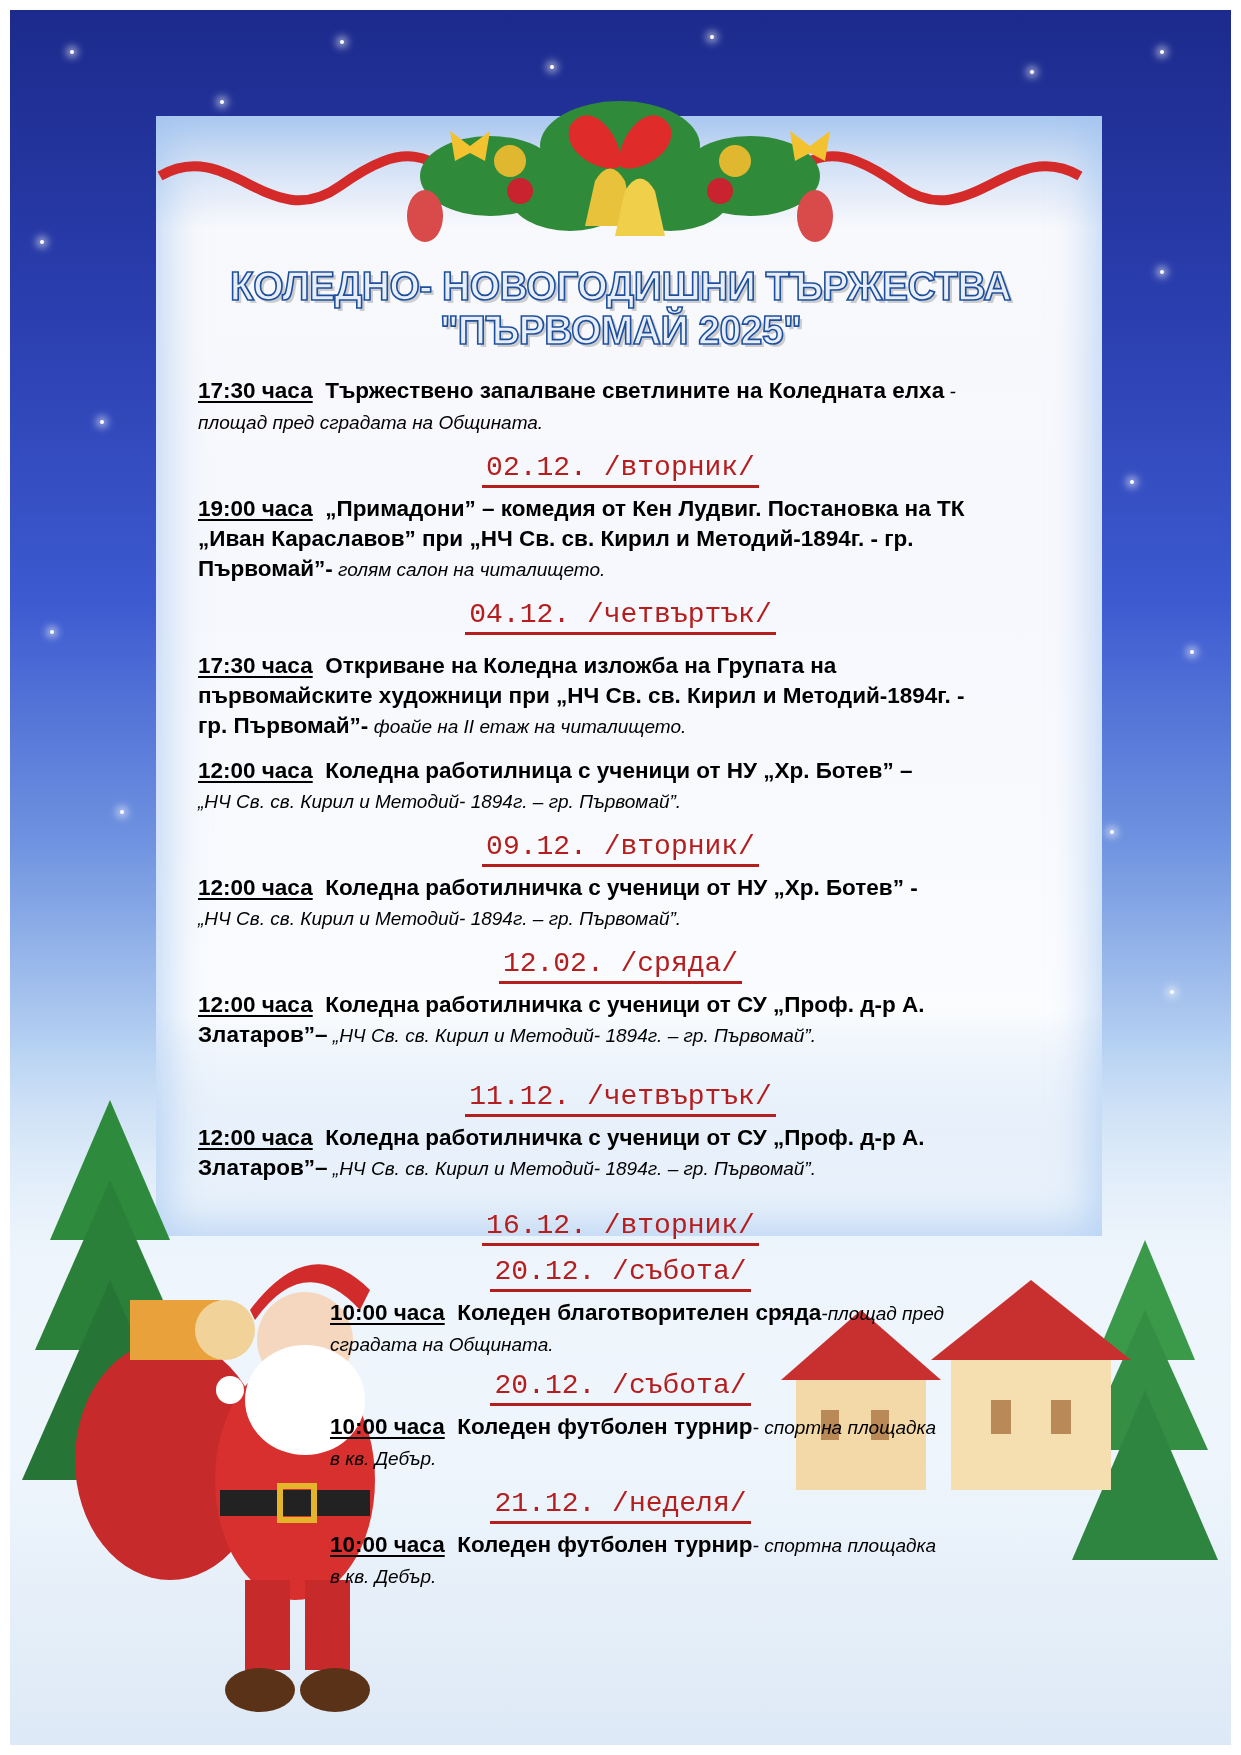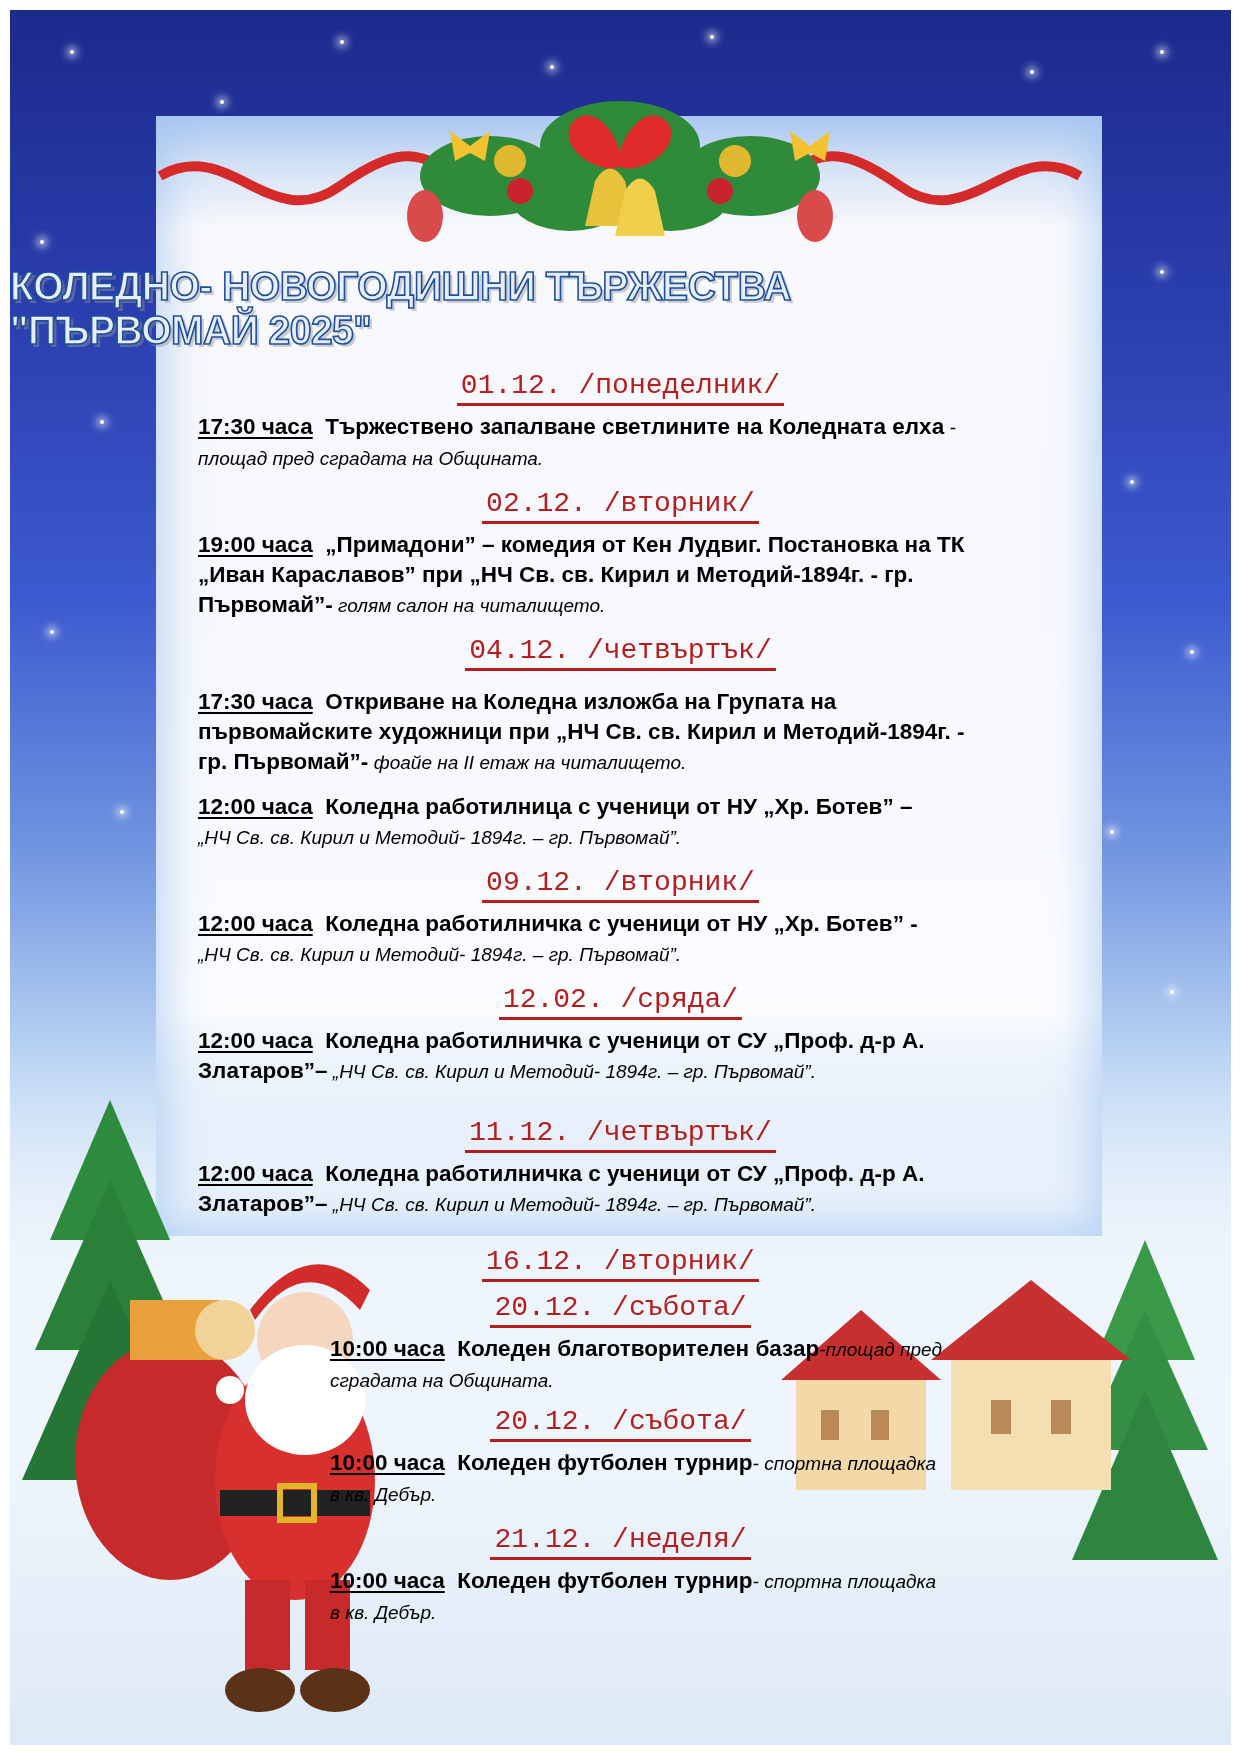--- a/index.html
+++ b/index.html
@@ -7,21 +7,21 @@
   .poster { position:absolute; left:10px; top:10px; width:1221px; height:1735px; overflow:hidden;
     background: linear-gradient(180deg, #1c2a8c 0%, #2b3fb0 18%, #3d5ad0 34%, #6f93e0 48%, #b7d2f2 60%, #e3effa 72%, #f2f7fc 100%); }
   .stars { position:absolute; inset:0; pointer-events:none; }
   .star { position:absolute; width:4px; height:4px; border-radius:50%; background:#fff; box-shadow:0 0 8px 3px rgba(255,255,255,0.8); }
   .panel { position:absolute; left:146px; top:106px; width:946px; height:1120px;
     background: linear-gradient(180deg, rgba(190,215,245,0.95) 0%, rgba(255,255,255,0.97) 10%, rgba(255,255,255,0.95) 80%, rgba(255,255,255,0) 100%);
     box-shadow: inset 0 0 40px 10px rgba(150,190,240,0.6); }
   .snowground { position:absolute; left:0; right:0; bottom:0; height:700px;
     background: linear-gradient(180deg, rgba(255,255,255,0) 0%, rgba(240,246,252,0.8) 30%, #eef5fc 60%, #dde9f6 100%); }
   .garland { position:absolute; left:0; right:0; top:86px; height:170px; }
-  .title { position:absolute; left:0; right:0; top:254px; }
+  .title { position:absolute; left:0; right:0; top:254px; text-align:center; }
   .title div { font-family:"Liberation Sans", sans-serif; font-weight:bold; font-size:39px; line-height:44px;
     color:#e8eef8; -webkit-text-stroke:1.6px #1e4f9c; text-shadow:3px 3px 0 rgba(150,150,150,0.45); letter-spacing:-0.5px; transform:scaleY(1.05); }
   .events { position:absolute; left:0; right:0; top:360px; }
   .event { position:relative; }
   .date { display:table; margin:0 auto; font-family:"Liberation Mono", monospace; color:#b41e1e; font-size:28px; line-height:32px;
     border-bottom:3px solid #b41e1e; padding:0 4px 1px 4px; }
   .desc { font-weight:bold; font-size:22.5px; line-height:30px; color:#000; }
   .time { text-decoration:underline; text-underline-offset:3px; }
   .loc { font-weight:normal; font-style:italic; font-family:"Liberation Sans", sans-serif; font-size:19px; }
   .santa { position:absolute; left:60px; top:1240px; width:330px; height:470px; }
@@ -120,21 +120,20 @@
     <path d="M185 70 Q 235 0 290 60 L 300 40 Q 240 -20 180 60z" fill="#d22b2b"></path>
     <circle cx="160" cy="140" r="14" fill="#fff"></circle>
     <rect x="175" y="330" width="45" height="90" fill="#c72a2a"></rect>
     <rect x="235" y="330" width="45" height="90" fill="#c72a2a"></rect>
     <ellipse cx="190" cy="440" rx="35" ry="22" fill="#5a3218"></ellipse>
     <ellipse cx="265" cy="440" rx="35" ry="22" fill="#5a3218"></ellipse>
   </svg>
 
   <div class="events">
     <div class="event" style="margin-top:0">
-      <div class="date">01.12. /понеделник/</div>
       <div class="desc" style="margin:6px 0 0 188px;width:760px">
         <span class="time">17:30 часа</span>&nbsp;
         <span>Тържествено запалване светлините на Коледната елха</span><span class="loc"> - площад пред сградата на Общината.</span>
       </div>
     </div>
 
     <div class="event" style="margin-top:14px">
       <div class="date">02.12. /вторник/</div>
       <div class="desc" style="margin:6px 0 0 188px;width:780px">
         <span class="time">19:00 часа</span>&nbsp;
@@ -182,21 +181,21 @@
     </div>
 
     <div class="event" style="margin-top:26px">
       <div class="date">16.12. /вторник/</div>
     </div>
 
     <div class="event" style="margin-top:10px">
       <div class="date">20.12. /събота/</div>
       <div class="desc" style="margin:6px 0 0 320px;width:640px">
         <span class="time">10:00 часа</span>&nbsp;
-        <span>Коледен благотворителен базар</span><span class="loc">-площад пред сградата на Общината.</span>
+        <span>Коледен благотворителен сряда</span><span class="loc">-площад пред сградата на Общината.</span>
       </div>
     </div>
 
     <div class="event" style="margin-top:10px">
       <div class="date">20.12. /събота/</div>
       <div class="desc" style="margin:6px 0 0 320px;width:620px">
         <span class="time">10:00 часа</span>&nbsp;
         <span>Коледен футболен турнир</span><span class="loc">- спортна площадка в кв. Дебър.</span>
       </div>
     </div>

